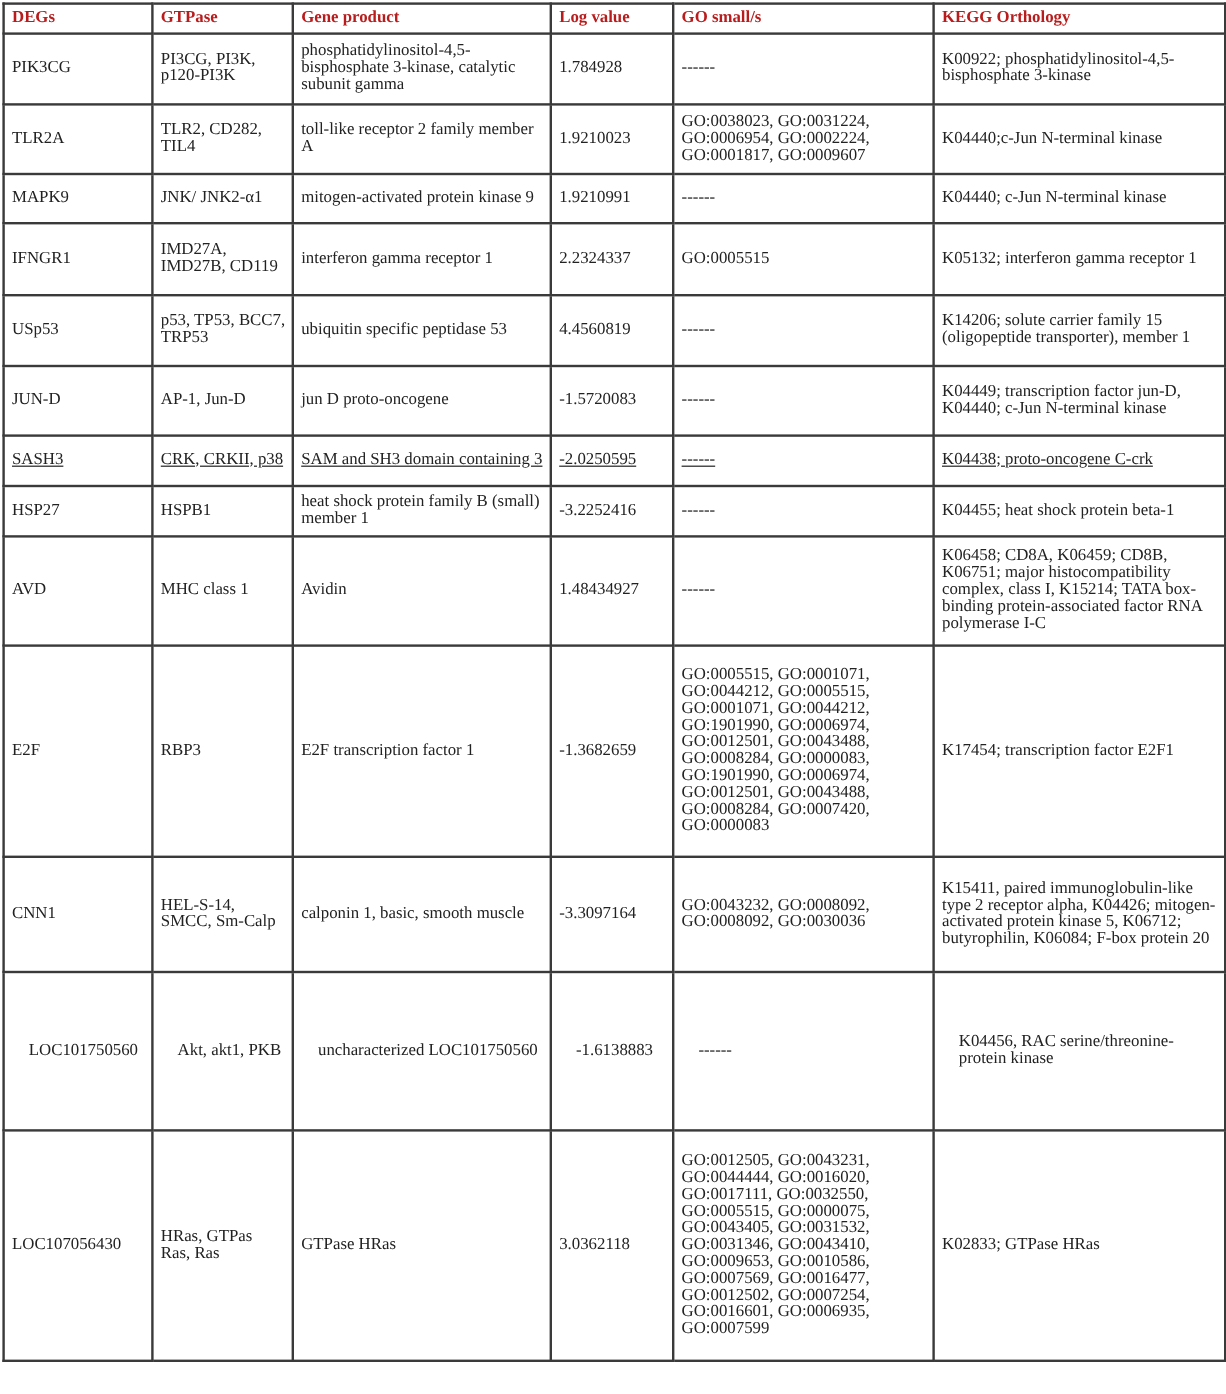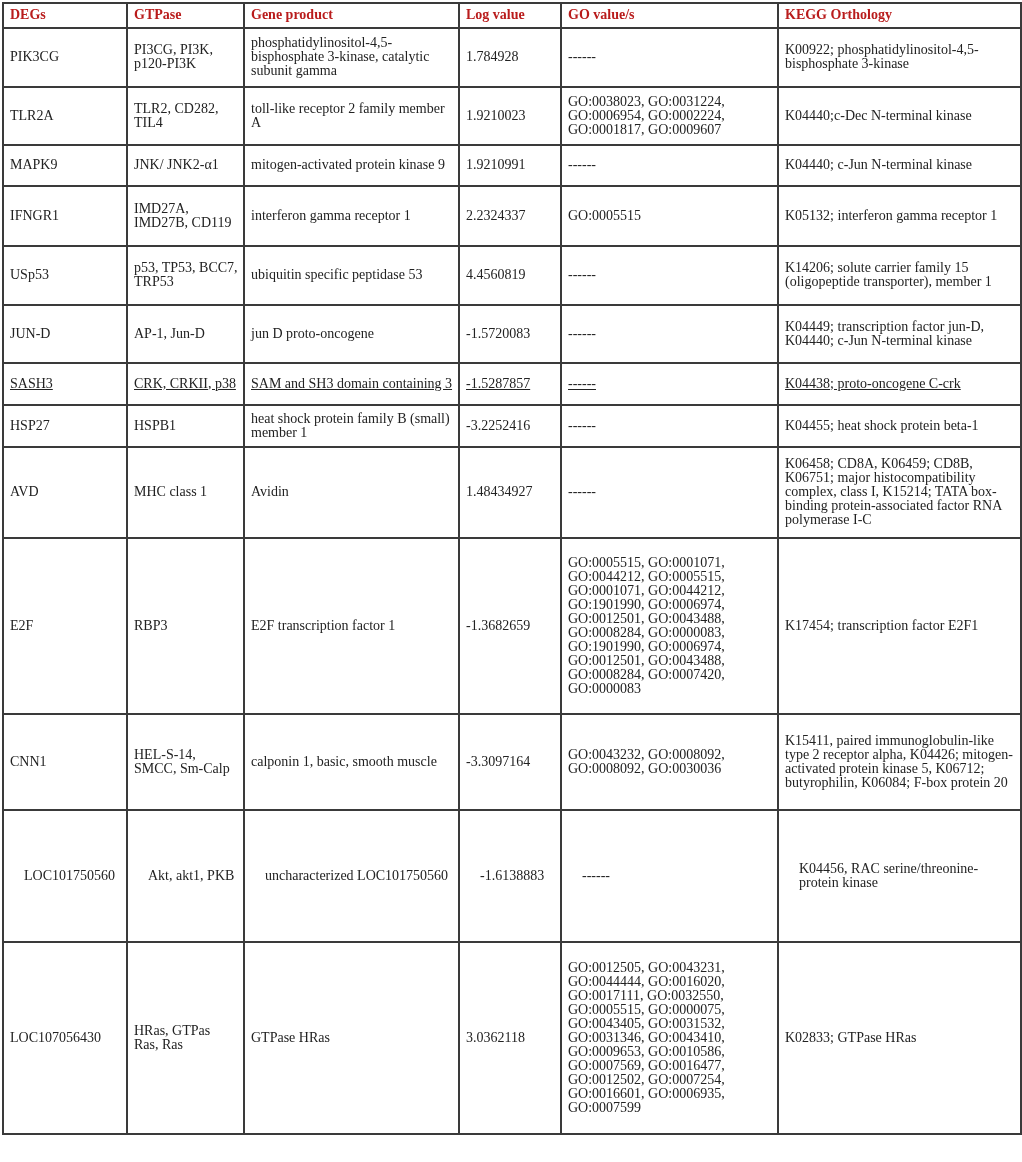--- a/index.html
+++ b/index.html
@@ -50,40 +50,40 @@
     <col style="width:102px">
     <col style="width:217px">
     <col style="width:243px">
   </colgroup>
   <thead>
     <tr>
       <th>DEGs</th>
       <th>GTPase</th>
       <th>Gene product</th>
       <th>Log value</th>
-      <th>GO value/s</th>
+      <th>GO small/s</th>
       <th>KEGG Orthology</th>
     </tr>
   </thead>
   <tbody>
     <tr class="r-pik3cg">
       <td>PIK3CG</td>
       <td class="just">PI3CG, PI3K, p120-PI3K</td>
       <td class="just">phosphatidylinositol-4,5-bisphosphate 3-kinase, catalytic subunit gamma</td>
       <td>1.784928</td>
       <td class="go">------</td>
       <td class="just">K00922; phosphatidylinositol-4,5-bisphosphate 3-kinase</td>
     </tr>
     <tr class="r-tlr2a">
       <td>TLR2A</td>
       <td class="just">TLR2, CD282, TIL4</td>
       <td class="just">toll-like receptor 2 family member A</td>
       <td>1.9210023</td>
       <td class="go">GO:0038023, GO:0031224, GO:0006954, GO:0002224, GO:0001817, GO:0009607</td>
-      <td class="just">K04440;c-Dec N-terminal kinase</td>
+      <td class="just">K04440;c-Jun N-terminal kinase</td>
     </tr>
     <tr class="r-mapk9">
       <td>MAPK9</td>
       <td class="just">JNK/ JNK2-α1</td>
       <td class="just">mitogen-activated protein kinase 9</td>
       <td>1.9210991</td>
       <td class="go">------</td>
       <td class="just">K04440; c-Jun N-terminal kinase</td>
     </tr>
     <tr class="r-ifngr1">
@@ -107,21 +107,21 @@
       <td class="just">AP-1, Jun-D</td>
       <td class="just">jun D proto-oncogene</td>
       <td>-1.5720083</td>
       <td class="go">------</td>
       <td class="just">K04449; transcription factor jun-D, K04440; c-Jun N-terminal kinase</td>
     </tr>
     <tr class="r-sash3">
       <td>SASH3</td>
       <td class="just">CRK, CRKII, p38</td>
       <td class="just">SAM and SH3 domain containing 3</td>
-      <td>-1.5287857</td>
+      <td>-2.0250595</td>
       <td class="go">------</td>
       <td class="just">K04438; proto-oncogene C-crk</td>
     </tr>
     <tr class="r-hsp27">
       <td>HSP27</td>
       <td class="just">HSPB1</td>
       <td class="just">heat shock protein family B (small) member 1</td>
       <td>-3.2252416</td>
       <td class="go">------</td>
       <td class="just">K04455; heat shock protein beta-1</td>

